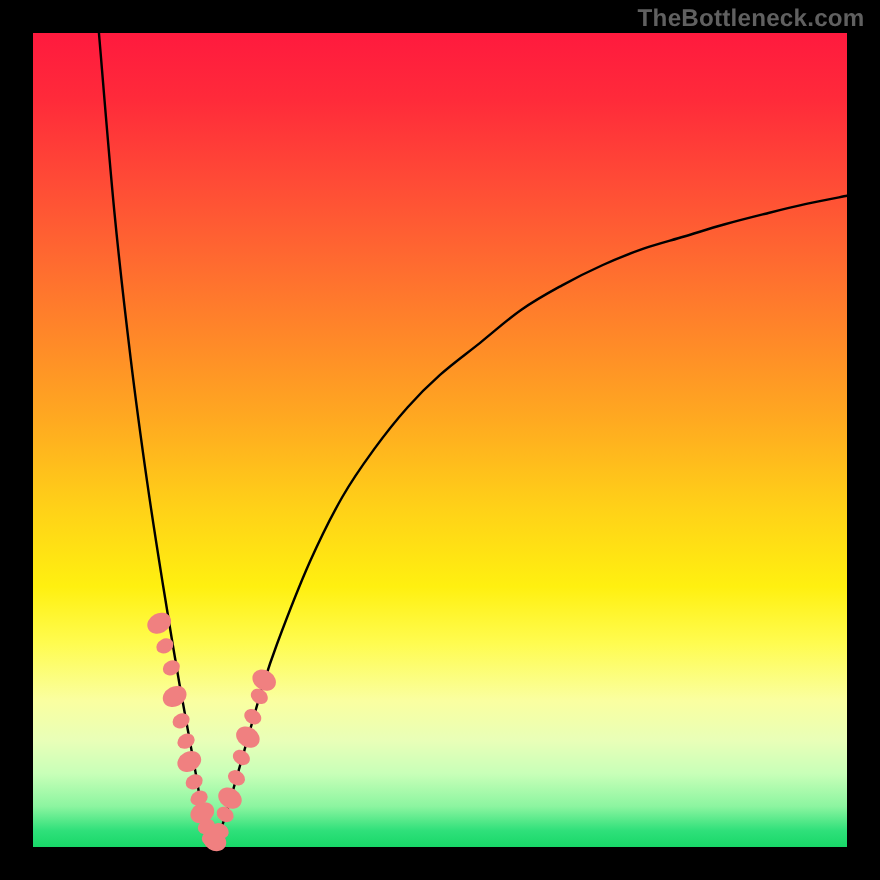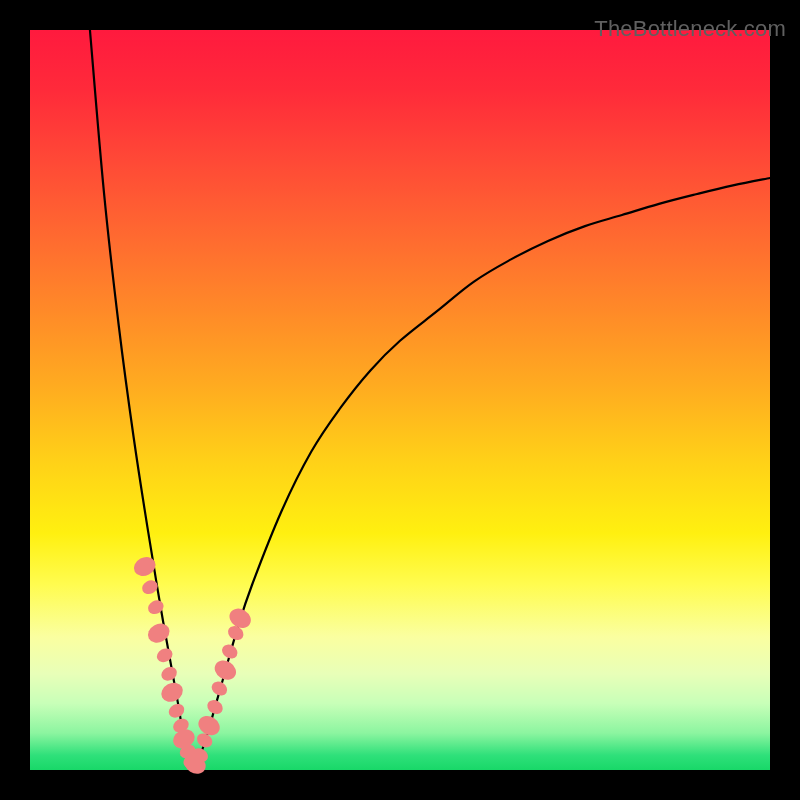--- a/index.html
+++ b/index.html
@@ -40,25 +40,25 @@
       #faffa0 82%,
       #e8ffb8 87%,
       #c8ffb8 91%,
       #8cf5a0 95%,
       #2fe07a 98%,
       #18d868 100%
     );
   }
   .watermark {
     position: absolute;
-    top: 16px;
+    top: 4px;
     right: 14px;
     color: #606060;
     font-size: 22px;
-    font-weight: 400;
+    font-weight: 700;
     letter-spacing: 0.2px;
     user-select: none;
   }
   svg.curve {
     position: absolute;
     top: 0;
     left: 0;
     width: 740px;
     height: 740px;
     overflow: visible;

